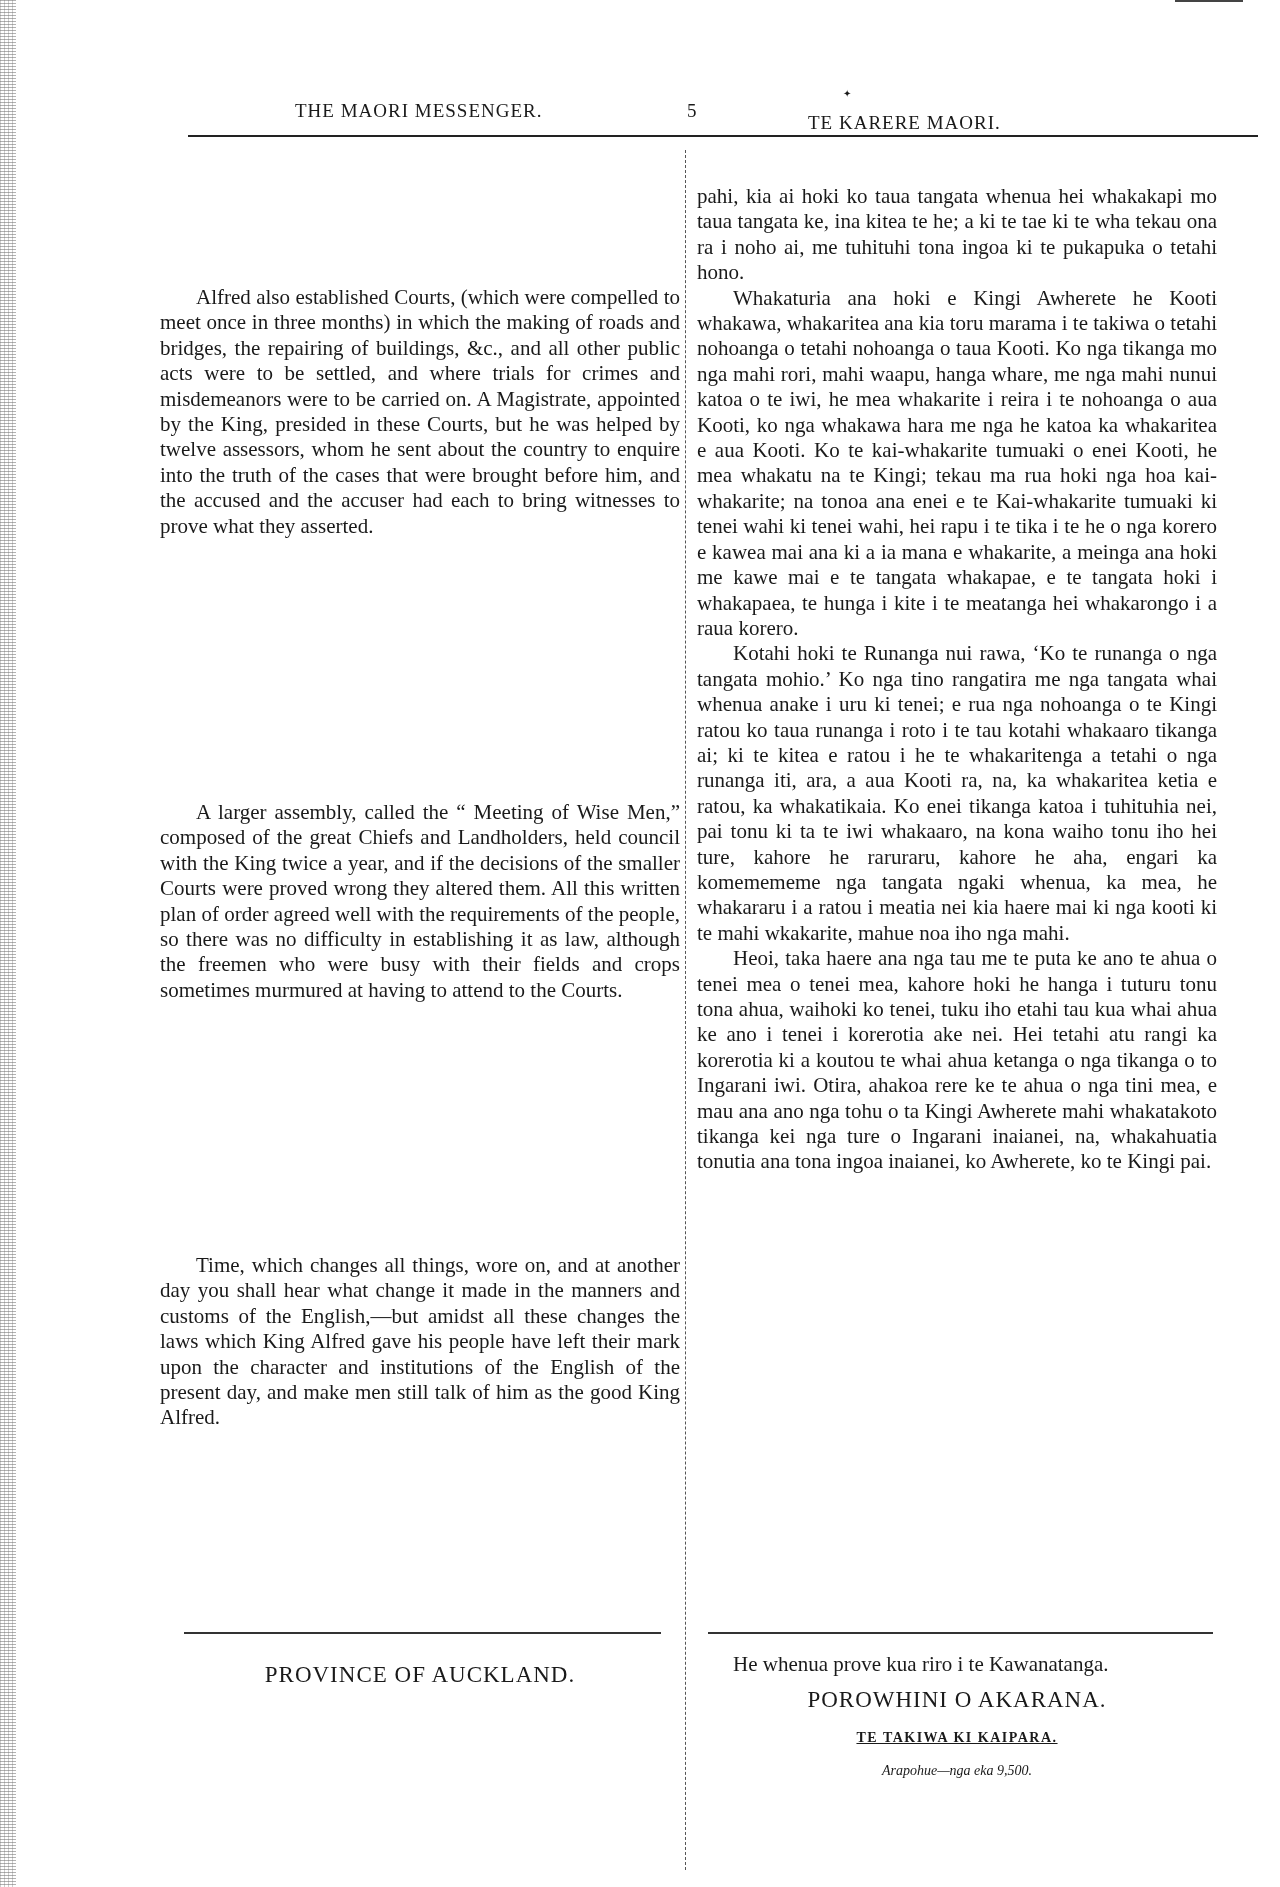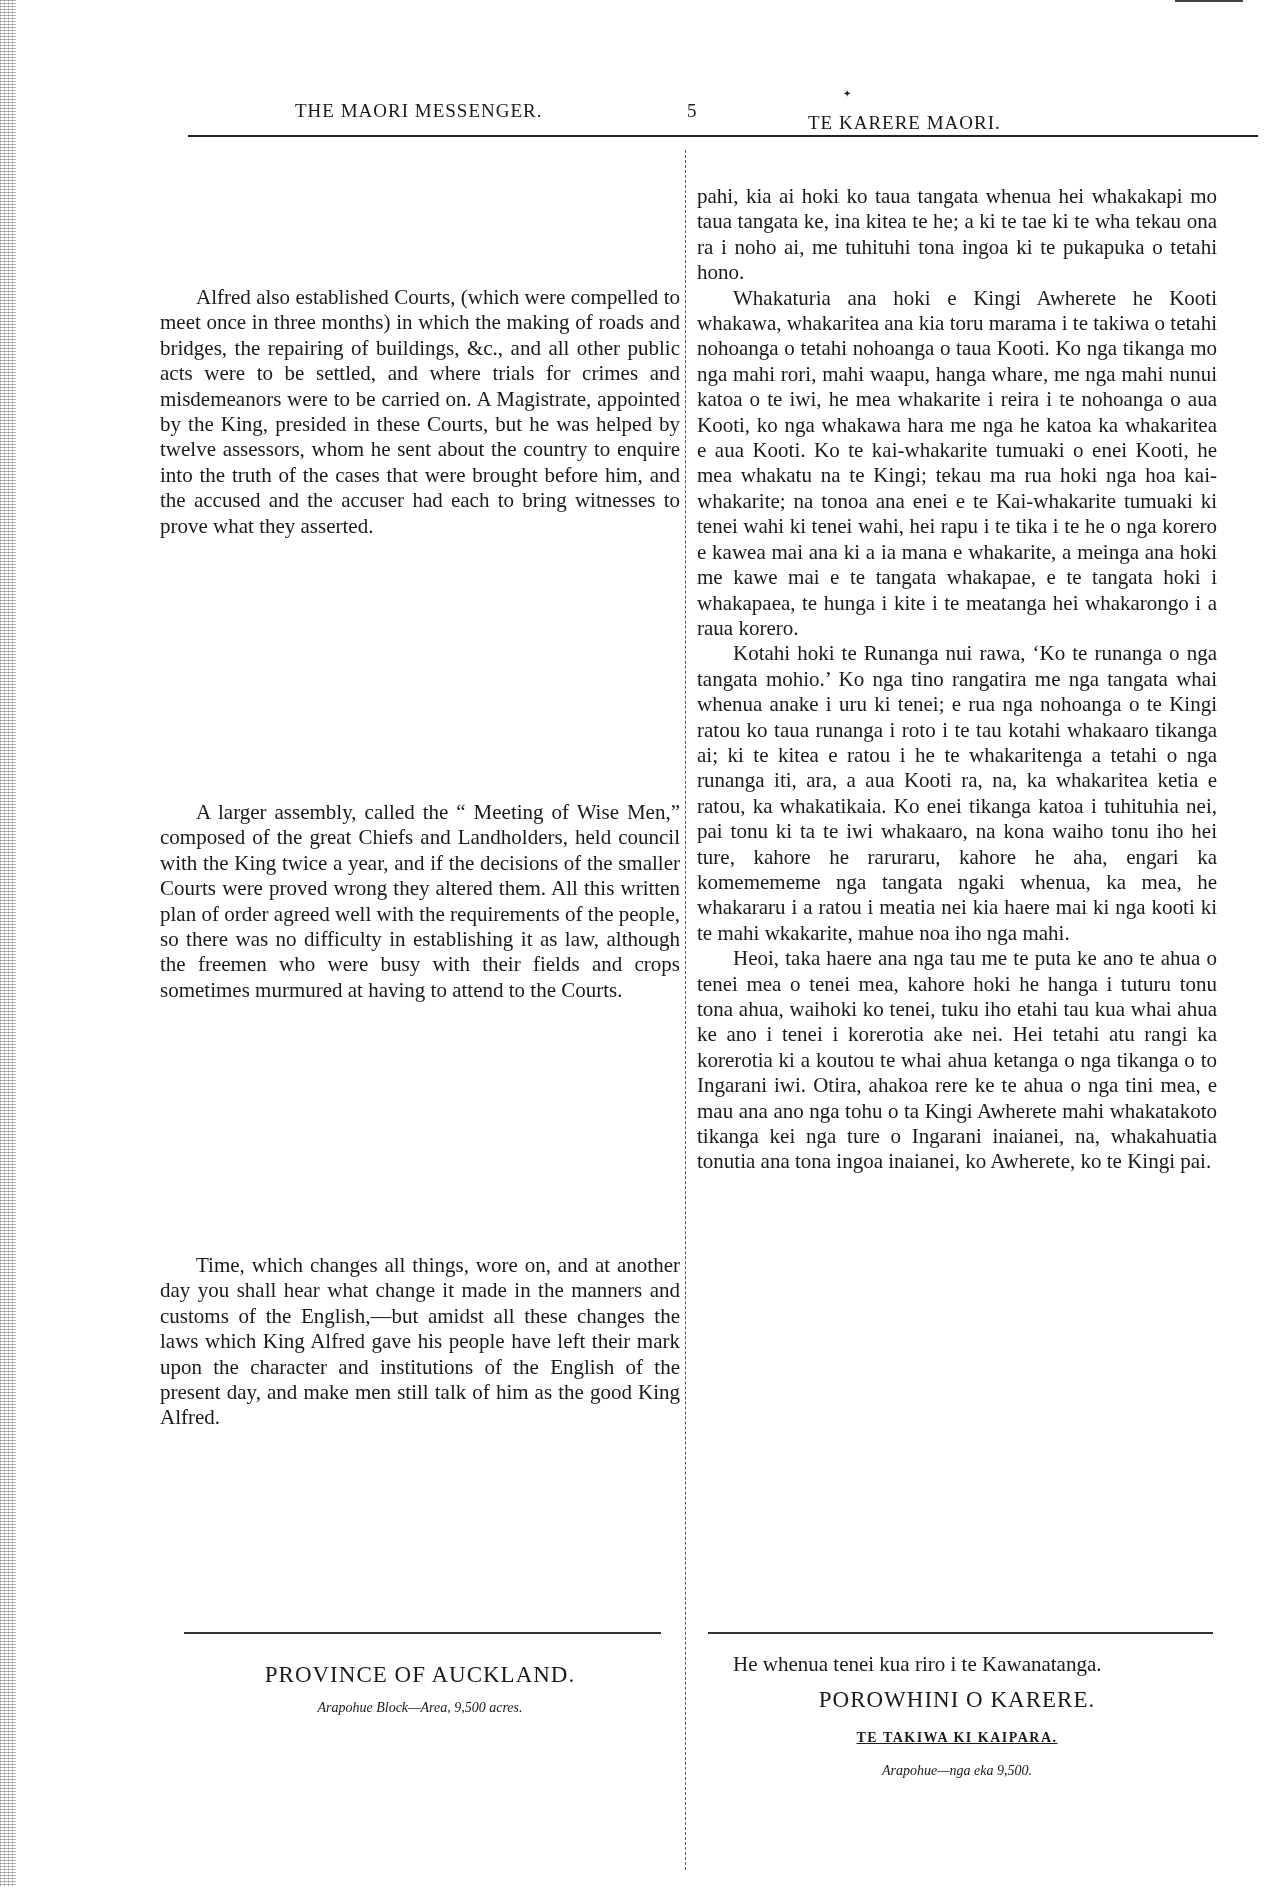--- a/index.html
+++ b/index.html
@@ -79,21 +79,20 @@
   <p>Whakaturia ana hoki e Kingi Awherete he Kooti whakawa, whakaritea ana kia toru marama i te takiwa o tetahi nohoanga o tetahi nohoanga o taua Kooti. Ko nga tikanga mo nga mahi rori, mahi waapu, hanga whare, me nga mahi nunui katoa o te iwi, he mea whakarite i reira i te nohoanga o aua Kooti, ko nga whakawa hara me nga he katoa ka whakaritea e aua Kooti. Ko te kai-whakarite tumuaki o enei Kooti, he mea whakatu na te Kingi; tekau ma rua hoki nga hoa kai-whakarite; na tonoa ana enei e te Kai-whakarite tumuaki ki tenei wahi ki tenei wahi, hei rapu i te tika i te he o nga korero e kawea mai ana ki a ia mana e whakarite, a meinga ana hoki me kawe mai e te tangata whakapae, e te tangata hoki i whakapaea, te hunga i kite i te meatanga hei whakarongo i a raua korero.</p>
   <p>Kotahi hoki te Runanga nui rawa, ‘Ko te runanga o nga tangata mohio.’ Ko nga tino rangatira me nga tangata whai whenua anake i uru ki tenei; e rua nga nohoanga o te Kingi ratou ko taua runanga i roto i te tau kotahi whakaaro tikanga ai; ki te kitea e ratou i he te whakaritenga a tetahi o nga runanga iti, ara, a aua Kooti ra, na, ka whakaritea ketia e ratou, ka whakatikaia. Ko enei tikanga katoa i tuhituhia nei, pai tonu ki ta te iwi whakaaro, na kona waiho tonu iho hei ture, kahore he raruraru, kahore he aha, engari ka komemememe nga tangata ngaki whenua, ka mea, he whakararu i a ratou i meatia nei kia haere mai ki nga kooti ki te mahi wkakarite, mahue noa iho nga mahi.</p>
   <p>Heoi, taka haere ana nga tau me te puta ke ano te ahua o tenei mea o tenei mea, kahore hoki he hanga i tuturu tonu tona ahua, waihoki ko tenei, tuku iho etahi tau kua whai ahua ke ano i tenei i korerotia ake nei. Hei tetahi atu rangi ka korerotia ki a koutou te whai ahua ketanga o nga tikanga o to Ingarani iwi. Otira, ahakoa rere ke te ahua o nga tini mea, e mau ana ano nga tohu o ta Kingi Awherete mahi whakatakoto tikanga kei nga ture o Ingarani inaianei, na, whakahuatia tonutia ana tona ingoa inaianei, ko Awherete, ko te Kingi pai.</p>
 </div>
 
 <div class="rule" style="top:1632px; left:184px; width:477px;"></div>
 <div class="rule" style="top:1632px; left:708px; width:505px;"></div>
 
 <div class="col en" style="top:1652px;">
   <p class="notice-center province">PROVINCE OF AUCKLAND.</p>
-  <p class="notice-center area">Arapohue Block—Area, 9,500 acres.</p>
 </div>
 
 <div class="col mi" style="top:1652px;">
-  <p>He whenua tenei kua riro i te Kawanatanga.</p>
-  <p class="notice-center province">POROWHINI O KARERE.</p>
+  <p>He whenua prove kua riro i te Kawanatanga.</p>
+  <p class="notice-center province">POROWHINI O AKARANA.</p>
   <p class="notice-center district">TE TAKIWA KI KAIPARA.</p>
   <p class="notice-center area">Arapohue—nga eka 9,500.</p>
 </div>
 
 </body></html>

